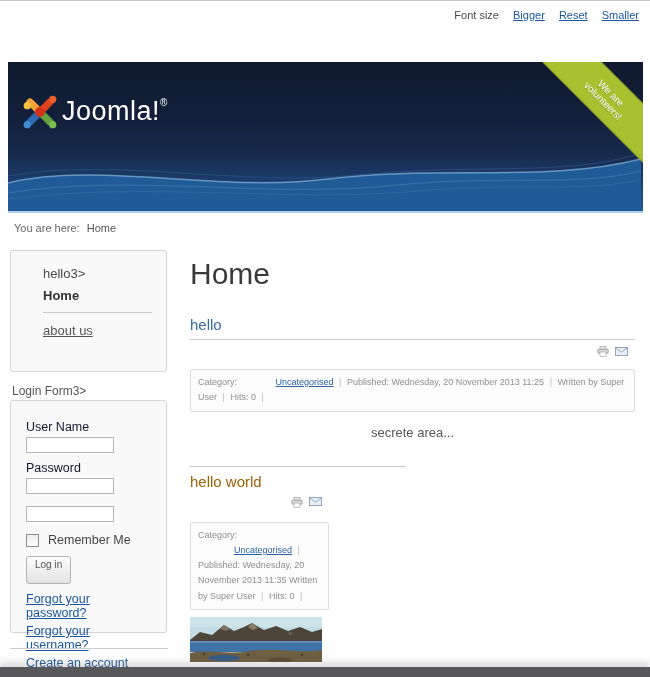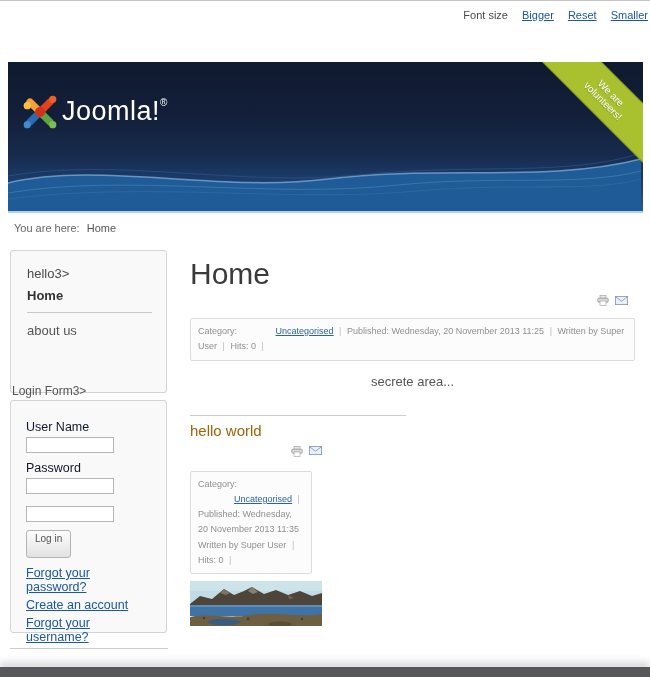--- a/index.html
+++ b/index.html
@@ -6,21 +6,21 @@
   html,body { margin:0; padding:0; }
   body {
     width:650px; height:677px; position:relative; overflow:hidden;
     background:#fff; font-family:"Liberation Sans", sans-serif; color:#555;
   }
   a { cursor:pointer; }
 
   .top-rule { position:absolute; top:0; left:0; width:650px; height:1px; background:#c6c6c6; }
 
   
-  .fontsize { position:absolute; top:9px; right:2px; font-size:11px; color:#4a4a4a; }
+  .fontsize { position:absolute; top:9px; right:11px; font-size:11px; color:#4a4a4a; }
   .fontsize a { color:#1a57a0; text-decoration:underline; margin-left:11px; }
 
   
   .header {
     position:absolute; top:62px; left:8px; width:635px; height:151px; overflow:hidden;
     background:linear-gradient(180deg,#0f1a30 0%,#131f39 35%,#172a4c 62%,#1d4277 85%,#1f5c97 100%);
     border-bottom:2px solid #b3d0e9;
   }
   .waves { position:absolute; bottom:0; left:0; }
   .logo-block { position:absolute; top:30px; left:12px; display:flex; gap:2px; align-items:flex-start; }
@@ -39,24 +39,24 @@
 
   
   .breadcrumb { position:absolute; top:222px; left:14px; font-size:11px; color:#666; }
   .breadcrumb .cur { margin-left:4px; color:#555; }
 
   
   .side-box {
     position:absolute; left:10px; width:157px; background:#f9f9f9;
     border:1px solid #d4d4d4; border-radius:3px;
   }
-  .menu-box { top:250px; height:143px; padding:15px 14px 0 16px; }
+  .menu-box { top:250px; height:122px; padding:15px 14px 0 32px; }
   .menu-title { font-size:13px; color:#4a4a4a; }
   .menu-item-home { font-size:13px; font-weight:bold; color:#333; margin-top:7px; padding-bottom:9px; border-bottom:1px solid #c9c9c9; }
-  .menu-item { font-size:13px; color:#555; margin-top:10px; }
+  .menu-item { font-size:13px; color:#555; margin-top:10px;text-decoration:underline; }
   .login-title { position:absolute; top:384px; left:12px; font-size:12px; color:#555; }
   .login-box { top:400px; height:233px; padding:17px 14px 0 15px; }
   .field-label { font-size:12.5px; color:#0f172a; margin-top:2px; }
   .login-box input[type=text], .login-box input[type=password] {
     width:88px; height:16px; border:1px solid #b5b5b5; background:#fff; margin:3px 0 6px; padding:0 2px; font-size:11px;
   }
   .input-solo { margin-top:6px !important; }
   .remember-row { display:flex; align-items:center; gap:9px; margin:5px 0 7px; font-size:12.5px; color:#444; }
   .checkbox {
     width:13px; height:13px; border:1px solid #8e8e8e; background:linear-gradient(#eee,#fbfbfb);
@@ -80,21 +80,21 @@
     border:1px solid #dcdcdc; background:#fcfcfc; border-radius:2px;
     font-size:9px; color:#8f8f8f; padding:5px 7px; margin-top:12px; line-height:1.7;
   }
   .infobox a { color:#2a63a5; text-decoration:underline;padding-left:36px; }
   .pipe { color:#bbb; margin:0 3px; }
   .body-text { font-size:13px; color:#555; margin-top:13px;text-align:center; }
 
   .article2 { width:216px; margin-top:26px; border-top:1px solid #ccc; padding-top:6px; }
   .art2-title { font-size:15px; color:#a16207; }
   .icons-row2 { width:132px; display:flex; justify-content:flex-end; gap:6px; margin-top:7px; height:12px; }
-  .infobox2 { width:122px; margin-top:13px; }
+  .infobox2 { width:139px; margin-top:13px; }
   .article-img { display:block; margin-top:7px; }
 
   
   .footer-bar {
     position:absolute; bottom:0; left:0; width:650px; height:10px;
     background:#58585a; box-shadow:0 -5px 7px rgba(110,110,110,0.25);
   }
 </style>
 </head>
 <body>
@@ -154,34 +154,39 @@
   <div class="menu-item">about us</div>
 </div>
 
 <div class="login-title">Login Form3&gt;</div>
 <div class="side-box login-box">
   <div class="field-label">User Name</div>
   <input type="text" style="">
   <div class="field-label">Password</div>
   <input type="password" style="">
   <input type="text" class="input-solo" style="">
+  <div class="remember-row">
+    <span class="checkbox"></span>
+    <span>Remember Me</span>
+  </div>
   <button class="login-btn">Log in</button>
   <div class="login-links">
     <a>Forgot your password?</a>
+    <a>Forgot your username?</a>
     <a>Create an account</a>
-    <a>Forgot your username?</a>
   </div>
 </div>
 
 <div class="sidebar-sep"></div>
 
 <div class="main">
   <h1 class="page-title">Home</h1>
 
   <div>
+    <div class="art1-title">hello</div>
     <div class="icons-row">
       <span class="icon-btn">
         <svg width="12" height="11" viewBox="0 0 12 11">
           <rect x="3" y="0.5" width="6" height="2.8" fill="#e6e6e6" stroke="#999" stroke-width="0.6"></rect>
           <rect x="0.8" y="3.2" width="10.4" height="4" rx="1" fill="#dcdcdc" stroke="#888" stroke-width="0.7"></rect>
           <rect x="3" y="6" width="6" height="4.3" fill="#fff" stroke="#999" stroke-width="0.6"></rect>
         </svg>
       </span>
       <span class="icon-btn">
         <svg width="13" height="9" viewBox="0 0 13 9">

